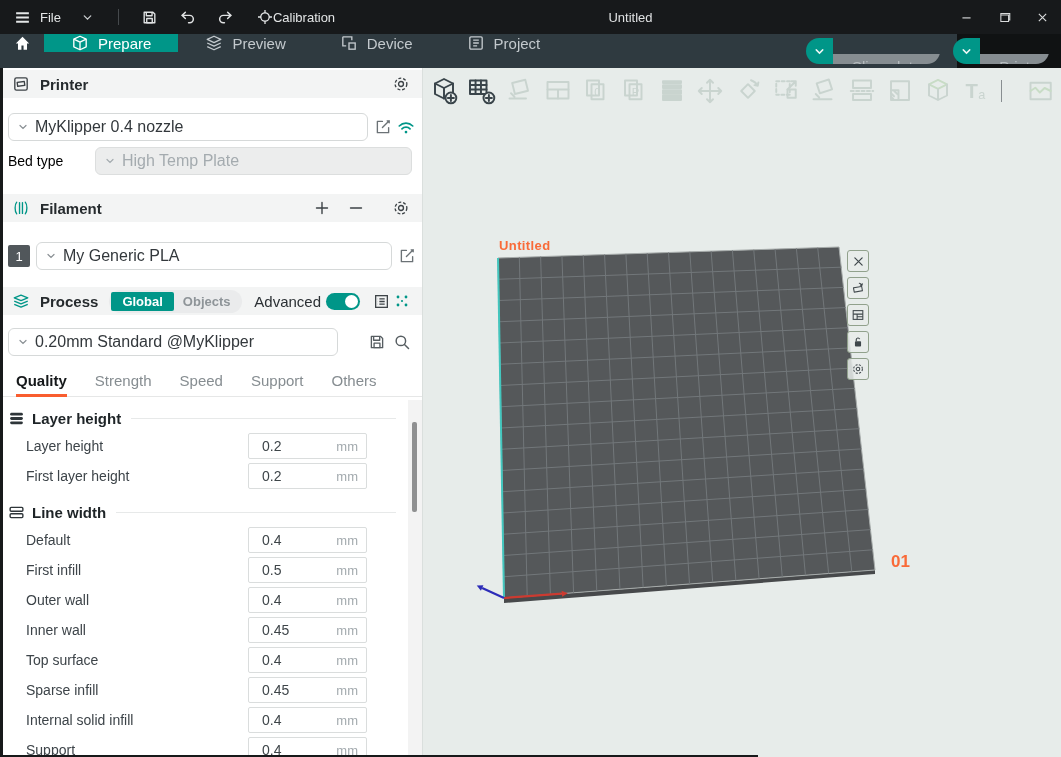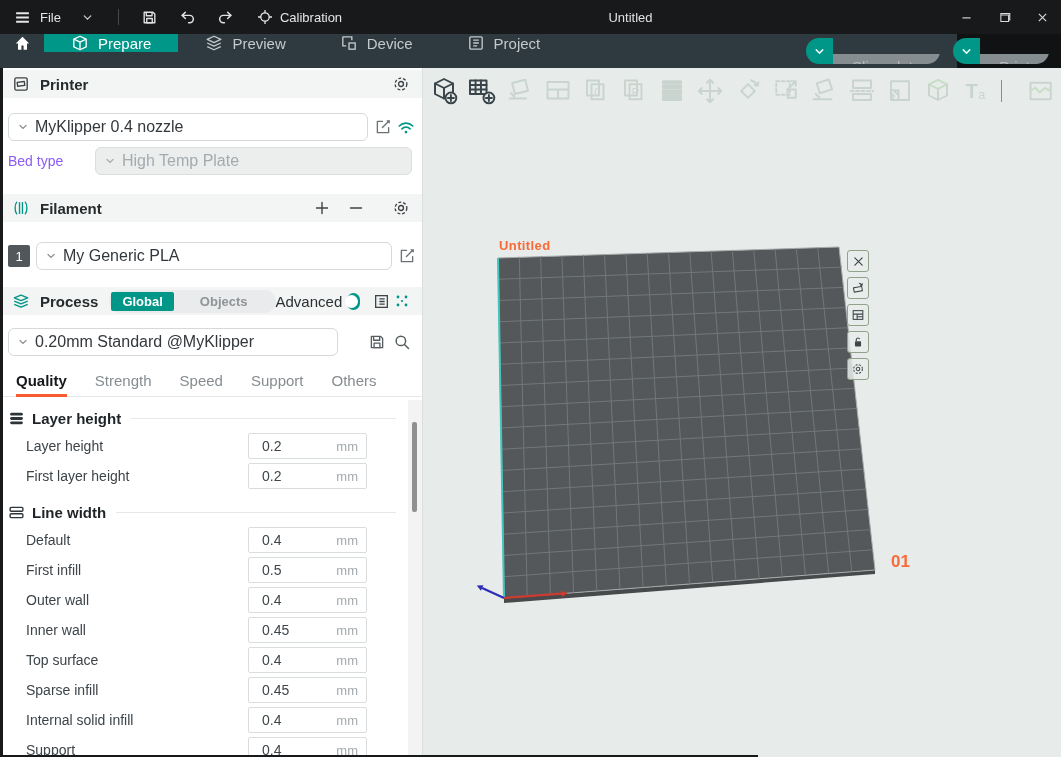--- a/index.html
+++ b/index.html
@@ -10,21 +10,21 @@
 
   
   #titlebar{position:absolute;left:0;top:0;width:1061px;height:34px;background:#17191B;color:#E4E6E7;
             display:flex;align-items:center;font-size:13px;}
   .tb-left{display:flex;align-items:center;height:100%;}
   .menu-btn{padding:0 9px 0 14px;display:grid;place-items:center;height:100%;color:#E4E6E7;}
   .file-label{margin-right:8px;}
   .file-chevron{padding:0 12px;height:100%;display:grid;place-items:center;color:#C9CCCE;}
   .tb-sep{width:1px;height:16px;background:#45494C;margin:0 12px;}
   .tb-btn{width:38px;height:100%;display:grid;place-items:center;color:#E0E2E3;}
-  .calib{display:flex;align-items:center;gap:7px;padding:0 12px;height:100%;}
+  .calib{display:flex;align-items:center;padding:0 12px;height:100%;}
   .tb-title{position:absolute;left:calc(50% + 100px);transform:translateX(-50%);color:#DFE1E2;}
   .win-ctrls{position:absolute;right:0;top:0;height:34px;display:flex;}
   .win-btn{width:38px;height:34px;display:grid;place-items:center;color:#D9DBDC;}
 
   
   #tabbar{position:absolute;left:0;top:34px;width:957px;height:34px;background:#2F3A40;display:flex;align-items:flex-start;}
   .home-btn{width:44px;display:grid;place-items:center;color:#FFFFFF;}
   .tab{display:flex;align-items:center;gap:9px;padding:0 27px;color:#C3C9CD;font-size:15px;}
   .tab.active{background:#009688;color:#FFFFFF;}
   .tab .ticon{display:grid;place-items:center;}
@@ -43,21 +43,21 @@
   .combo{position:absolute;box-sizing:border-box;height:28px;border:1px solid #D6D9D9;border-radius:6px;background:#fff;
          display:flex;align-items:center;padding:0 8px;gap:6px;font-size:16px;color:#33383C;}
   .combo .cchev{color:#8A9094;display:grid;place-items:center;}
   .combo.disabled{background:#ECEDED;border-color:#DCDEDE;color:#A4ABAF;}
   .combo.disabled .cchev{color:#A4ABAF;}
   .side-icon{position:absolute;display:grid;place-items:center;}
   .badge1{position:absolute;left:8px;width:22px;height:22px;background:#51575B;color:#fff;border-radius:2px;
           display:grid;place-items:center;font-size:13px;}
   .scope-pill{display:flex;align-items:center;background:#EAEBEC;border-radius:12px;height:23px;padding:2px;box-sizing:border-box;margin-left:11px;}
   .scope-on{background:#009688;color:#fff;border-radius:2px;height:19px;line-height:19px;padding:0 11px;font-size:13px;}
-  .scope-off{color:#8E9498;height:19px;line-height:19px;padding:0 26px;font-size:13px;}
+  .scope-off{color:#8E9498;height:19px;line-height:19px;padding:0 9px;font-size:13px;}
   .adv-label{font-size:15px;font-weight:normal;color:#2B3034;}
   .toggle{width:34px;height:17px;background:#009688;border-radius:9px;position:relative;margin-left:5px;}
   .toggle .knob{position:absolute;right:2px;top:2px;width:13px;height:13px;border-radius:50%;background:#fff;}
 
   .tabs-row{position:absolute;left:0;top:300px;width:422px;height:29px;border-bottom:1px solid #E6E7E7;
             display:flex;gap:28px;padding-left:16px;box-sizing:border-box;font-size:15px;}
   .ptab{line-height:26px;height:29px;box-sizing:border-box;color:#868D91;}
   .ptab.active{color:#15181A;font-weight:bold;border-bottom:3px solid #F95D2F;}
 
   #params{position:absolute;left:0;top:330px;right:14px;bottom:0;overflow:hidden;}
@@ -251,21 +251,21 @@
         <path d="M7.5 8.5L13.5 2.5M13.5 2.5l-1.8 0M13.5 2.5l0 1.8"></path>
       </svg>
   </span>
   <span class="side-icon" style="top:51px;left:397px;color:#009688">
     <svg width="18" height="18" viewBox="0 0 16 16" fill="none" stroke="currentColor" stroke-width="1.5" stroke-linecap="round">
         <path d="M2 6.2a8.5 8.5 0 0 1 12 0M4.4 8.8a5 5 0 0 1 7.2 0"></path>
         <circle cx="8" cy="11.6" r="1.2" fill="currentColor" stroke="none"></circle>
       </svg>
   </span>
 
-  <span class="abs" style="top:79px;left:8px;line-height:28px;font-size:14px;color:#8b5cf6">Bed type</span>
+  <span class="abs" style="top:79px;left:8px;line-height:28px;font-size:14px;color:#000000">Bed type</span>
   <div class="combo disabled" style="top:79px;left:95px;width:317px">
     <span class="cchev">
       <svg width="12" height="12" viewBox="0 0 16 16" stroke="currentColor" stroke-width="1.6" fill="none" stroke-linecap="round">
           <path d="M4 6l4 4 4-4"></path>
         </svg>
     </span>
     <span>High Temp Plate</span>
   </div>
 
   <div class="sec-hdr" style="top:126px">

